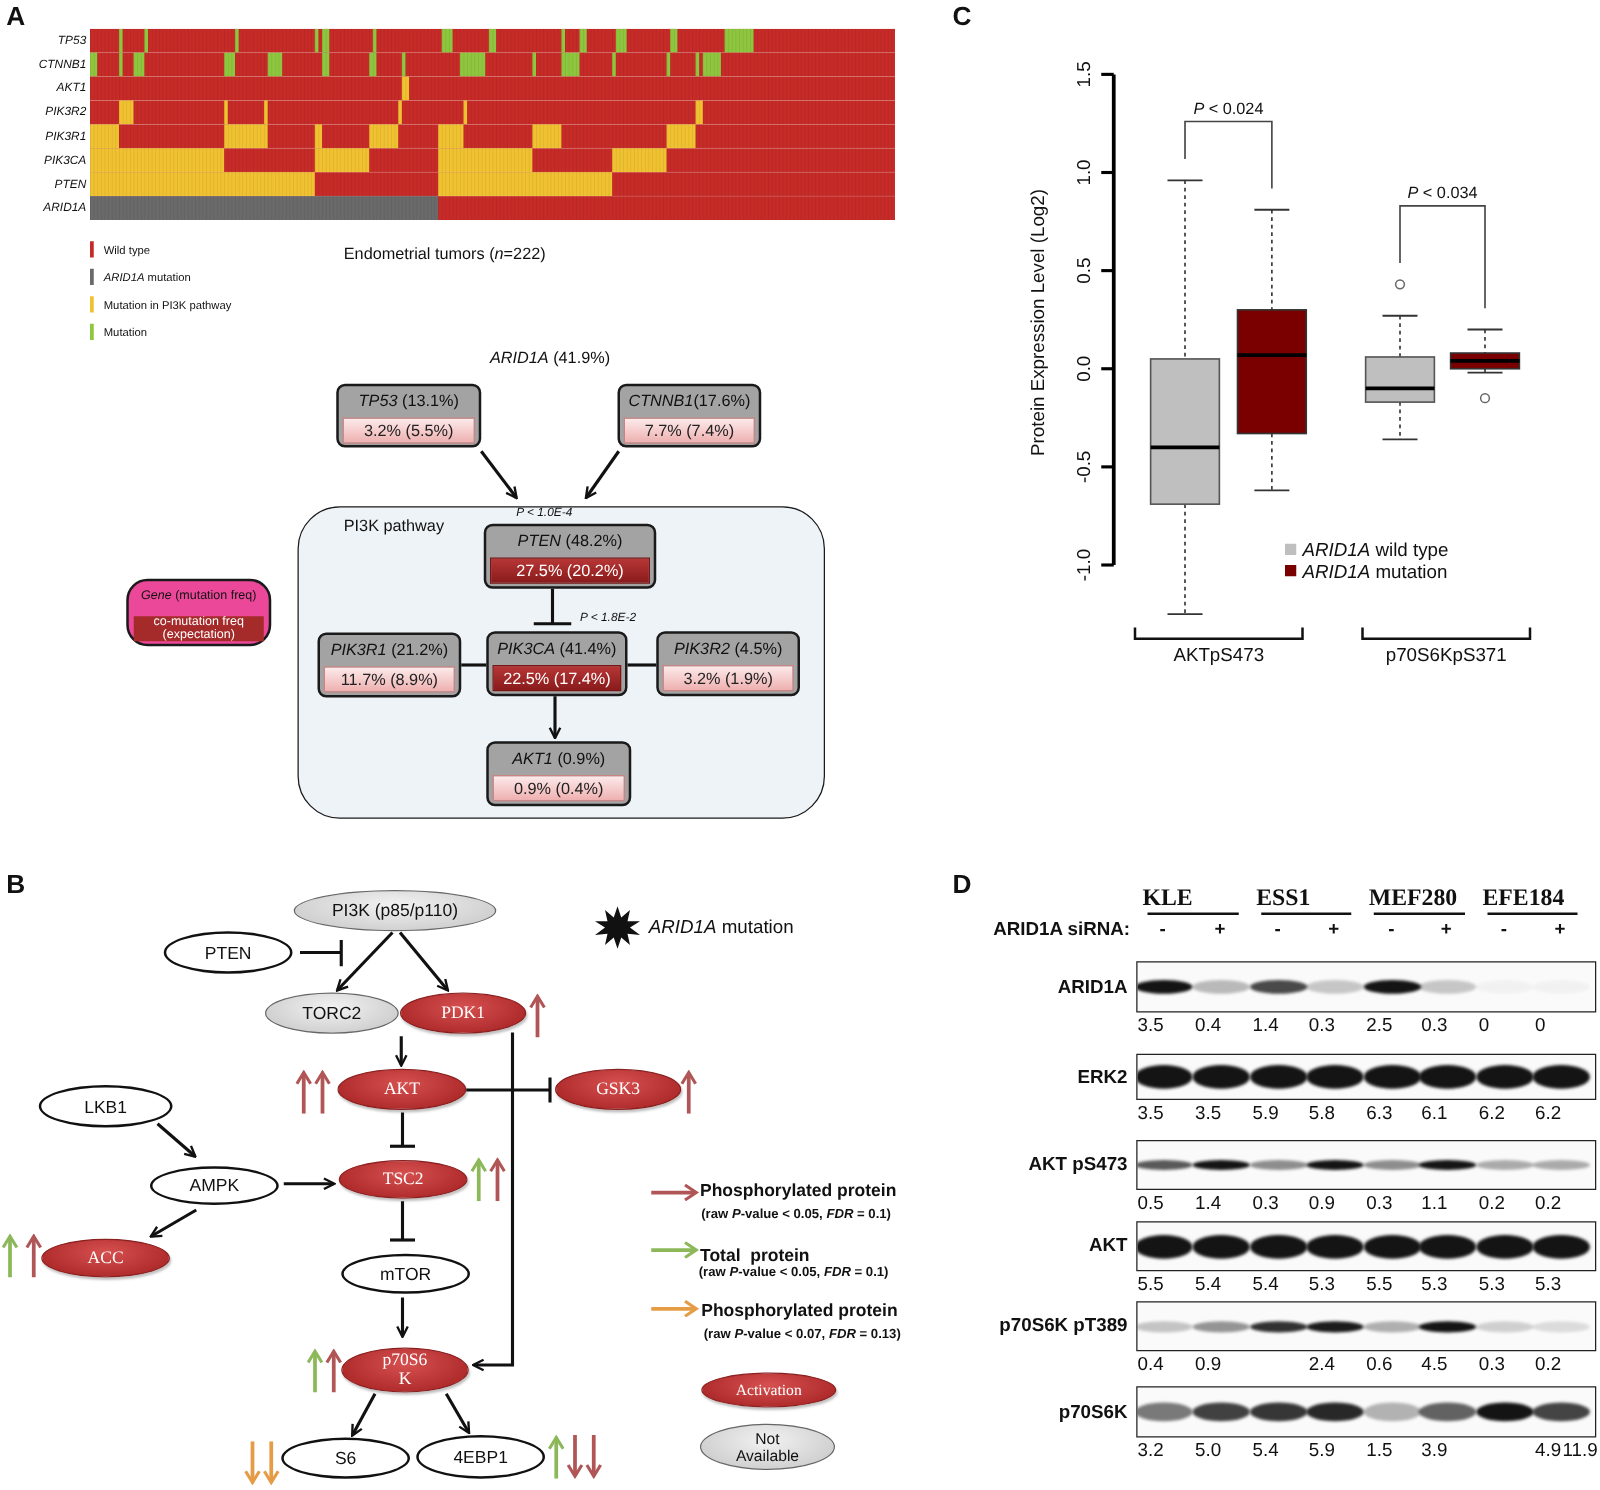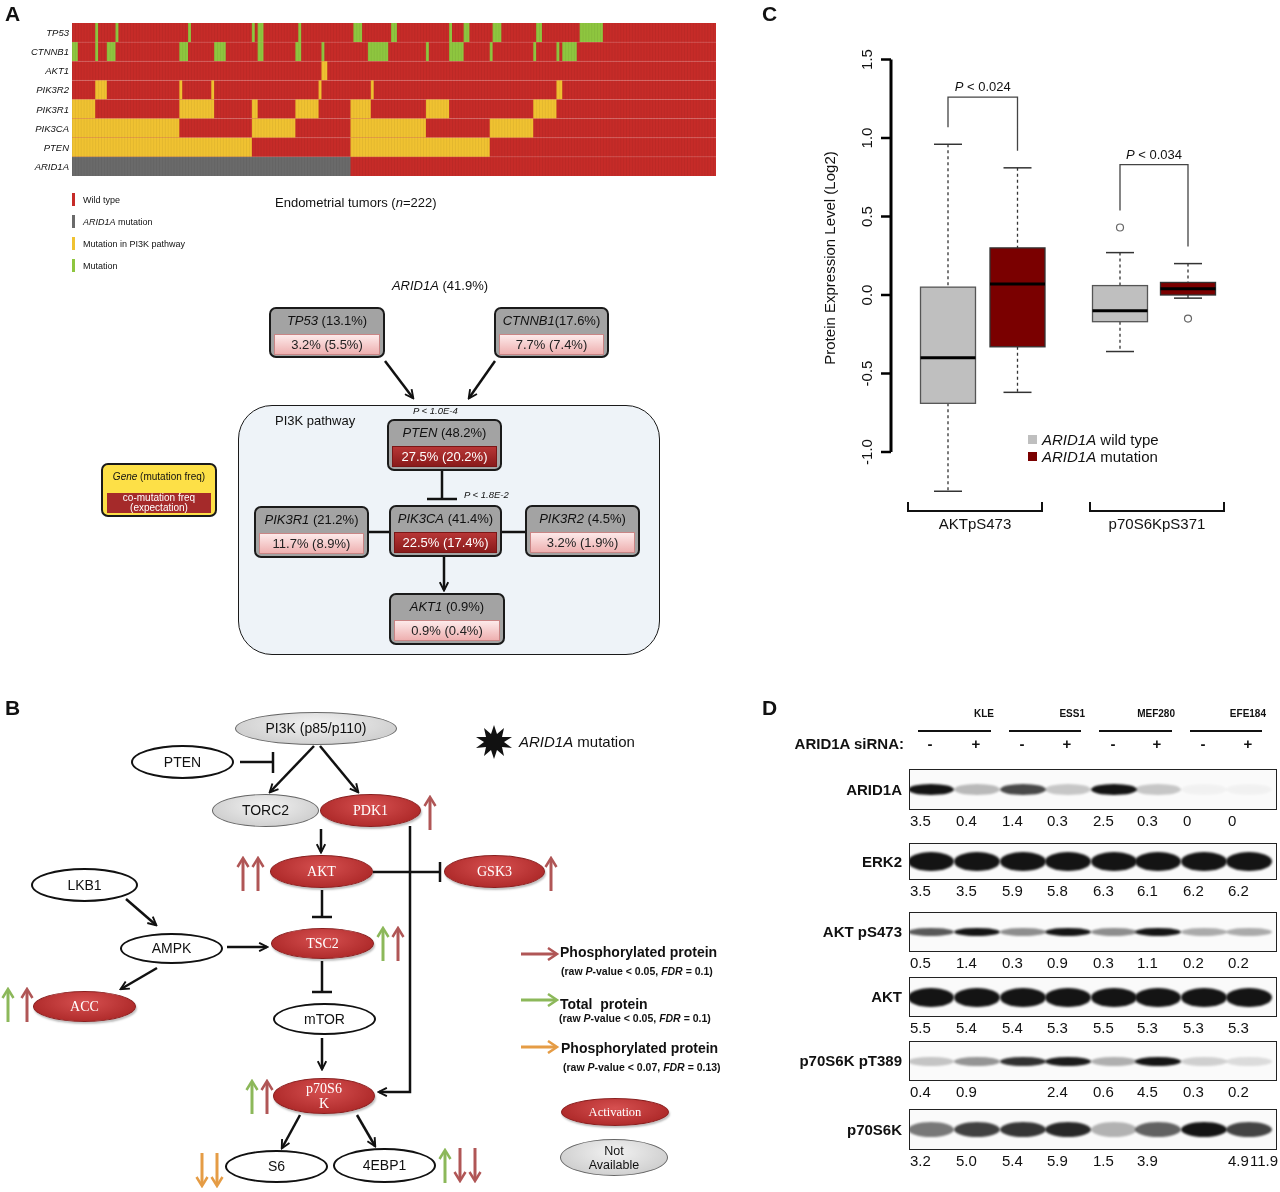--- a/index.html
+++ b/index.html
@@ -13,37 +13,37 @@
 .hm-gene{font-style:italic;font-size:9.5px;text-align:right;display:flex;align-items:center;justify-content:flex-end;}
 .hleg{position:absolute;left:72px;height:13px;display:flex;align-items:center;font-size:9px;white-space:pre;}
 .hleg .sw{width:3px;height:13px;margin-right:8px;}
 .caption{position:absolute;left:275px;top:195px;font-size:13px;white-space:pre;}
 
 .gbox{position:absolute;border:2px solid #1a1a1a;border-radius:7px;background:#a3a3a3;}
 .ghead{position:absolute;left:0;right:0;top:4px;text-align:center;font-size:13px;white-space:pre;line-height:15px;}
 .gbar{position:absolute;left:3px;right:3px;top:25px;height:21px;border:1px solid #c98585;background:linear-gradient(#fdeaea,#eeb0b0);font-size:13px;text-align:center;line-height:19px;color:#222;}
 .gbar.dark{background:linear-gradient(#b73636,#8a1b1b);border-color:#7a1616;color:#fff;}
 .pathway{position:absolute;left:238px;top:405px;width:422px;height:250px;border:1.5px solid #1a1a1a;border-radius:34px;background:#eef3f8;}
-.keybox{position:absolute;left:101px;top:463px;width:116px;height:54px;border:2px solid #1a1a1a;border-radius:7px;background:#fde047;padding-left:14px;}
+.keybox{position:absolute;left:101px;top:463px;width:116px;height:54px;border:2px solid #1a1a1a;border-radius:17px;background:#ec4899;padding-left:14px;}
 .keyhead{position:absolute;left:0;right:0;top:6px;text-align:center;font-size:10px;white-space:pre;}
 .keybar{position:absolute;left:4px;right:4px;top:28px;height:20px;background:#a52a2a;color:#fff;font-size:10px;line-height:10px;text-align:center;white-space:pre-line;overflow:hidden;padding-top:0px;}
 .smallital{position:absolute;font-size:9.5px;font-style:italic;white-space:pre;}
 
 .node{position:absolute;border-radius:50%;display:flex;align-items:center;justify-content:center;font-size:14px;text-align:center;white-space:pre-line;line-height:15px;}
 .node.none{background:#fff;border:2px solid #111;color:#111;}
 .node.not_available{background:radial-gradient(ellipse at 50% 35%,#f2f2f2,#c4c4c4);border:1px solid #666;color:#111;}
 .node.activation{background:radial-gradient(ellipse at 50% 35%,#d65050,#a21e1e);border:1px solid #8a2020;color:#fff;box-shadow:1px 2px 2px rgba(0,0,0,.25);font-family:Liberation Serif, serif;}
 .chg{position:absolute;display:flex;gap:1px;}
 .legtxt{position:absolute;font-weight:bold;white-space:pre;}
 .legtitle{font-size:14px;}
 .legstat{font-size:10.5px;}
 
 #boxplot-svg{position:absolute;left:760px;top:0;}
 
-.dhead{position:absolute;font-weight:bold;font-size:10px;text-align:right;width:80px;}
+.dhead{position:absolute;font-weight:bold;font-size:19px;text-align:left;width:80px;font-family:Liberation Serif, serif;}
 .dline{position:absolute;height:1.5px;background:#111;}
 .dsign{position:absolute;font-weight:bold;font-size:15px;text-align:center;width:20px;}
 .blot{position:absolute;left:909px;width:368px;border:1.5px solid #222;background:#fafafa;overflow:hidden;}
 .band{position:absolute;background:#141414;border-radius:50%/50%;filter:blur(1.2px);}
 .blotlabel{position:absolute;right:378px;font-weight:bold;font-size:15px;text-align:right;white-space:pre;}
 .bval{position:absolute;font-size:15px;width:40px;}
 </style>
 </head>
 <body>
 
@@ -164,21 +164,21 @@
   <div class="smallital" style="left:464px;top:489px">P &lt; 1.8E-2</div>
 
   <div class="gbox" style="left:269px;top:307px;width:116px;height:51px">
     <div class="ghead"><i>TP53</i><span> (13.1%)</span></div>
     <div class="gbar">3.2% (5.5%)</div>
   </div>
   <div class="gbox" style="left:494px;top:307px;width:115px;height:51px">
     <div class="ghead"><i>CTNNB1</i><span>(17.6%)</span></div>
     <div class="gbar">7.7% (7.4%)</div>
   </div>
-  <div class="gbox" style="left:387px;top:419px;width:115px;height:52px">
+  <div class="gbox" style="left:387px;top:419px;width:138px;height:52px">
     <div class="ghead"><i>PTEN</i><span> (48.2%)</span></div>
     <div class="gbar dark">27.5% (20.2%)</div>
   </div>
   <div class="gbox" style="left:254px;top:506px;width:115px;height:52px">
     <div class="ghead"><i>PIK3R1</i><span> (21.2%)</span></div>
     <div class="gbar">11.7% (8.9%)</div>
   </div>
   <div class="gbox" style="left:389px;top:505px;width:113px;height:52px">
     <div class="ghead"><i>PIK3CA</i><span> (41.4%)</span></div>
     <div class="gbar dark">22.5% (17.4%)</div>

